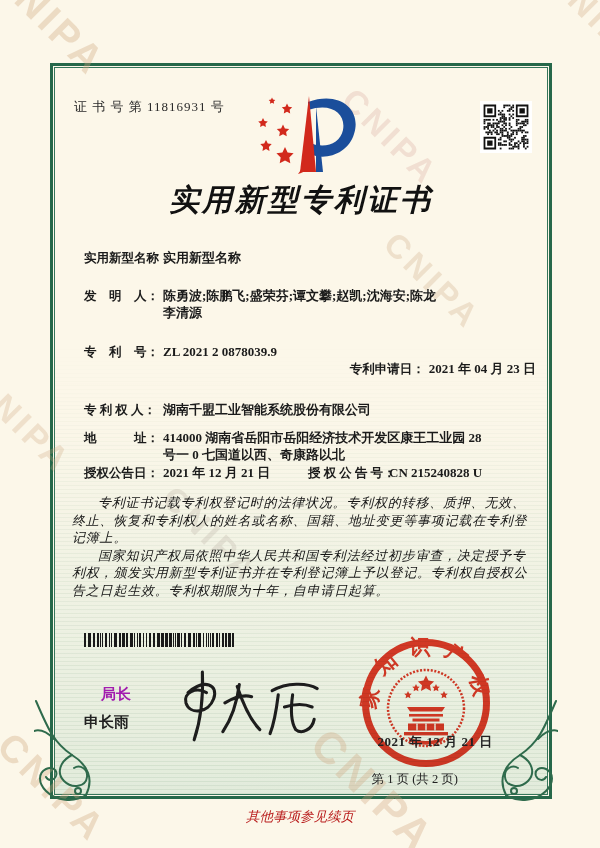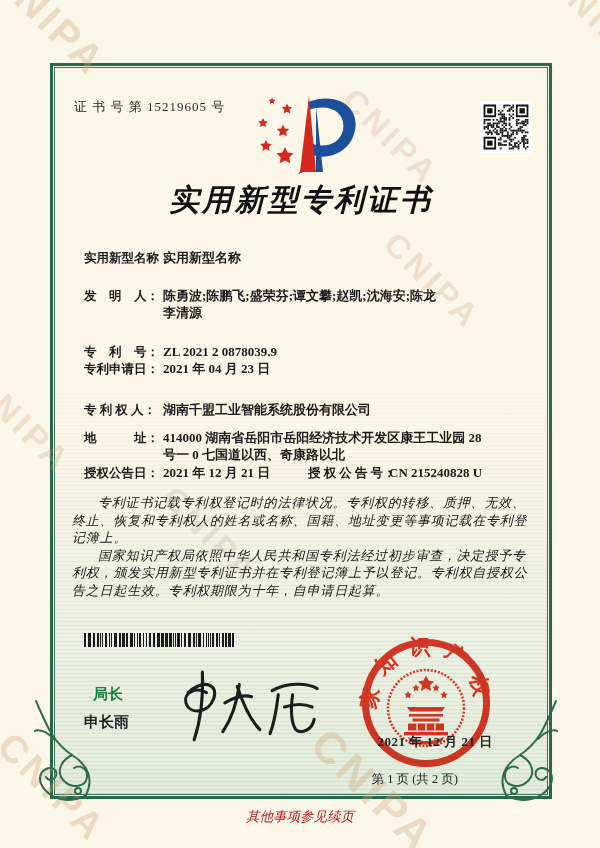--- a/index.html
+++ b/index.html
@@ -40,26 +40,26 @@
   .z{position:absolute;z-index:4;}
   .cert-no{left:74px;top:98px;font-size:13px;letter-spacing:1px;color:#2a2a2a;}
   .logo{left:250px;top:92px;}
   .qr{left:480px;top:101px;}
   .title{left:50px;top:180px;width:502px;text-align:center;font-size:30px;font-weight:700;letter-spacing:3px;color:#111;font-style:italic;}
   .row{left:84px;width:452px;font-size:13px;font-weight:600;display:flex;align-items:flex-start;}
   .lab{flex:none;width:79px;white-space:nowrap;font-size:12.5px;}
   .lab2{flex:none;width:81px;white-space:nowrap;font-size:12.5px;margin-left:0;}
   .val{font-size:13px;line-height:16.5px;}
   .val-fixed{flex:none;width:145px;}
-  .r-name{top:250px;} .r-inv{top:288px;} .r-pno{top:344px;} .r-fil{top:361px;}
+  .r-name{top:250px;} .r-inv{top:288px;} .r-pno{top:344px;} .r-fil{top:361px;justify-content:flex-end;}
   .r-pat{top:402px;} .r-addr{top:430px;} .r-grant{top:465px;}
   .body-text{left:72px;top:494px;width:458px;font-size:13px;line-height:17.6px;font-style:italic;letter-spacing:.8px;color:#151515;}
   .body-text p{margin:0;text-indent:2em;}
   .barcode{left:84px;top:633px;}
-  .signoff-title{left:93px;top:685px;font-family:"Liberation Sans","DejaVu Sans",sans-serif;font-size:15px;font-weight:700;color:#15803d;}
+  .signoff-title{left:101px;top:685px;font-family:"Liberation Sans","DejaVu Sans",sans-serif;font-size:15px;font-weight:700;color:#a21caf;}
   .signoff-name{left:84px;top:713px;font-family:"Liberation Sans","DejaVu Sans",sans-serif;font-size:15px;font-weight:700;color:#222;}
   .signature{left:165px;top:666px;}
   .signature path{fill:none;stroke:#1d1d1d;stroke-width:3;stroke-linecap:round;stroke-linejoin:round;}
   .seal{left:351px;top:628px;mix-blend-mode:multiply;opacity:.95;z-index:5;}
   .seal-ring{fill:none;stroke:var(--seal-red);stroke-width:7px;}
   .seal-text{fill:var(--seal-red);font-weight:bold;font-family:"Liberation Serif","DejaVu Serif",serif;}
   .emblem-fill{fill:var(--seal-red);}
   .emblem-ring{fill:none;stroke:var(--seal-red);stroke-width:2.5px;stroke-dasharray:2 1.6;}
   .emblem-cols{stroke:#fff;stroke-width:1.4px;}
   .date-stamp{left:360px;top:733px;width:150px;text-align:center;font-size:13px;font-weight:600;letter-spacing:.5px;color:#222;z-index:6;}
@@ -82,21 +82,21 @@
   <div class="wm wm-in" style="left:150px;top:516px;font-size:33px;color:rgba(188,178,164,.30);">CNIPA</div>
   <div class="wm" style="left:-40px;top:404px;font-size:34px;color:rgba(205,165,125,.28);">CNIPA</div>
   <div class="wm" style="left:-16px;top:766px;font-size:38px;color:rgba(205,165,125,.35);">CNIPA</div>
   <div class="wm" style="left:296px;top:766px;font-size:44px;color:rgba(205,165,125,.33);">CNIPA</div>
 
   <div class="frame">
     <div class="frame-bg"></div>
     <div class="frame-inner"></div>
   </div>
 
-  <div class="z cert-no">证 书 号 第 15219605 号</div>
+  <div class="z cert-no">证 书 号 第 11816931 号</div>
 
   <svg class="z logo" width="112" height="92" viewBox="0 0 112 92">
     <path fill="var(--logo-blue)" d="M58 10 C90 -2 112 18 104 42 C98 62 74 70 58 61 L58 50 C74 58 90 52 93 38 C96 22 82 10 58 18 Z"></path>
     <path fill="var(--logo-blue)" d="M66 14 L73 80 L66 80 Z"></path>
     <path fill="var(--logo-red)" d="M59 4 L66 80 L50 80 Z"></path>
     <path fill="var(--logo-red)" d="M58 56 C66 66 62 78 48 82 C55 73 56 64 53 56 Z"></path>
     <g id="logo-stars">
         <path d="M35.0 55.0L37.6 60.4L43.6 61.2L39.3 65.4L40.3 71.3L35.0 68.5L29.7 71.3L30.7 65.4L26.4 61.2L32.4 60.4Z" fill="#d2291c"></path>
         <path d="M16.0 48.0L17.8 51.6L21.7 52.1L18.9 54.9L19.5 58.9L16.0 57.0L12.5 58.9L13.1 54.9L10.3 52.1L14.2 51.6Z" fill="#d2291c"></path>
         <path d="M33.0 32.5L34.9 36.4L39.2 37.0L36.1 40.0L36.8 44.3L33.0 42.3L29.2 44.3L29.9 40.0L26.8 37.0L31.1 36.4Z" fill="#d2291c"></path>

